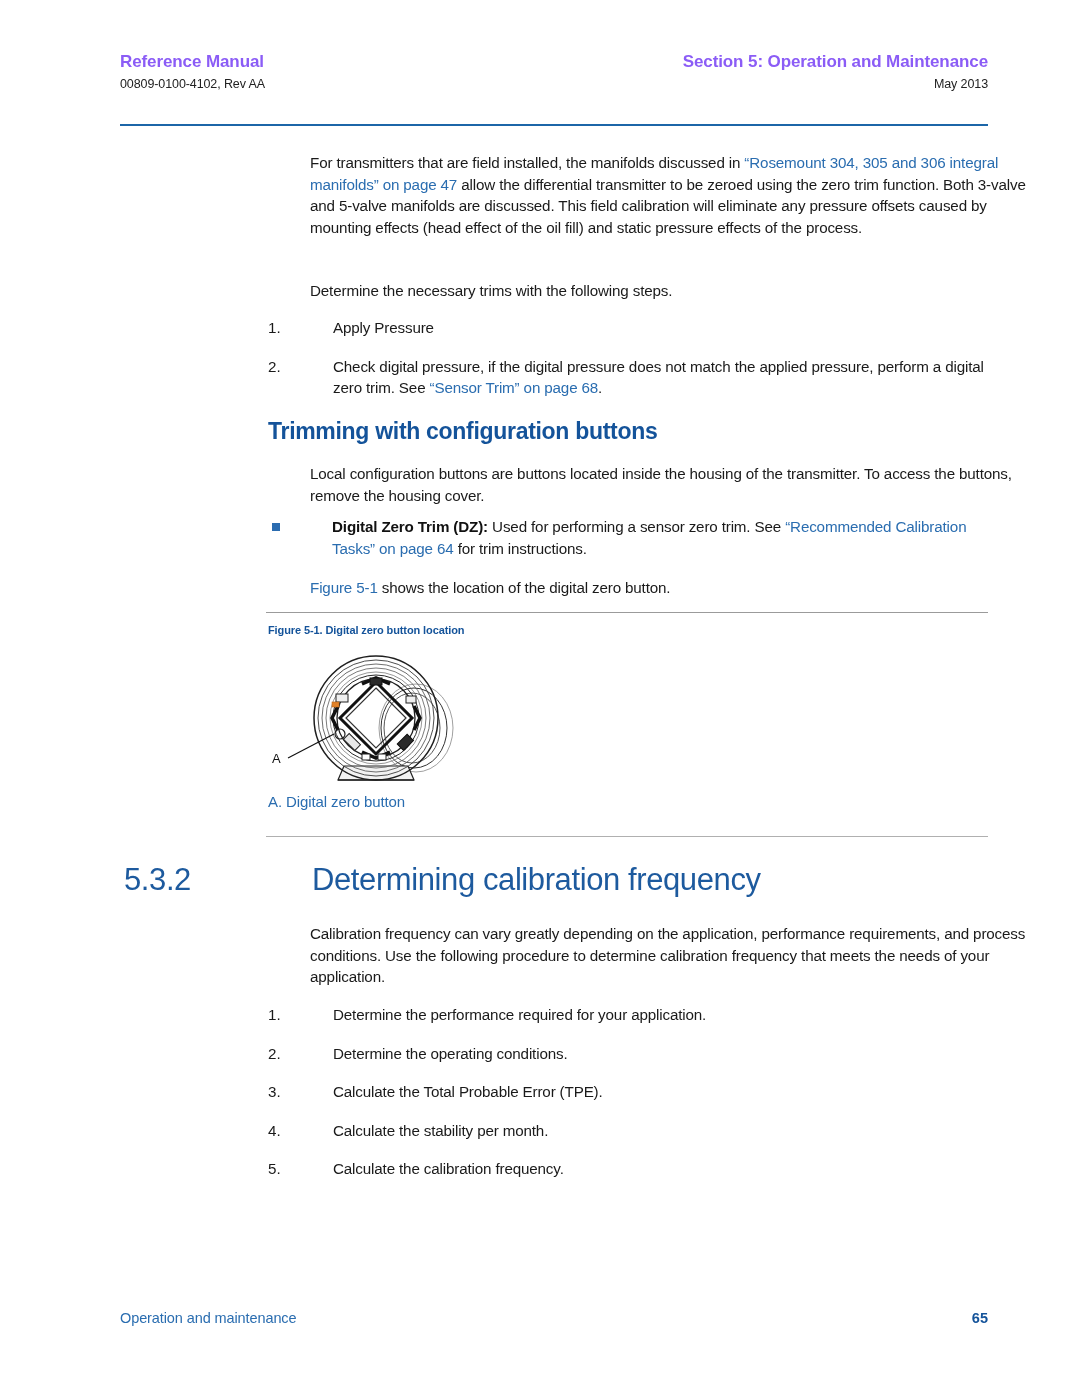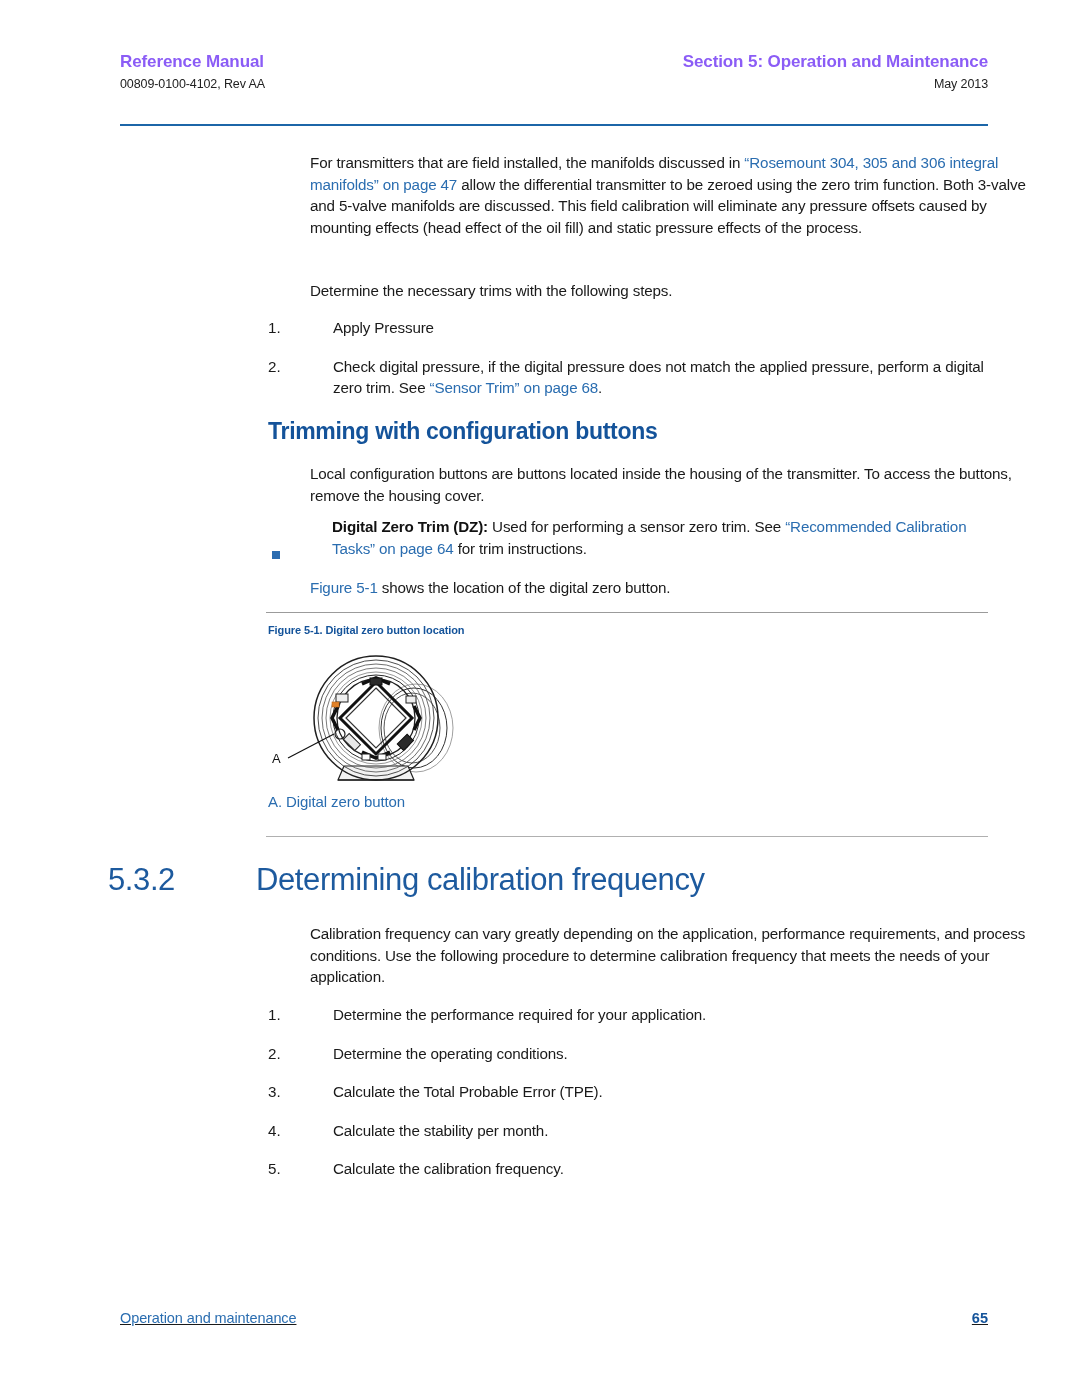--- a/index.html
+++ b/index.html
@@ -111,21 +111,21 @@
   }
 
   
   .bullist {
     position: absolute;
     left: 268px;
     width: 720px;
   }
   .bulitem {
     display: flex;
-    align-items: flex-end;
+    align-items: flex-start;
   }
   .bulmark {
     width: 64px;
     flex: 0 0 64px;
     padding-top: 7px;
   }
   .bulsq {
     display: block;
     width: 8px;
     height: 8px;
@@ -144,24 +144,25 @@
     position: absolute;
     left: 268px;
     margin: 0;
     font-size: 23px;
     font-weight: bold;
     color: #14539a;
     letter-spacing: -0.3px;
   }
   .sec-head {
     position: absolute;
-    left: 108px;
+    left: 124px;
     width: 868px;
     display: flex;
     align-items: flex-start;
+    gap: 40px;
   }
   .sec-num {
     width: 148px;
     flex: 0 0 148px;
     font-size: 31px;
     color: #1d5a9e;
     letter-spacing: -0.4px;
   }
   .sec-title {
     font-size: 31px;
@@ -213,21 +214,20 @@
 
   
   .page-footer {
     position: absolute;
     left: 120px;
     top: 1310px;
     width: 868px;
     display: flex;
     justify-content: space-between;
     align-items: baseline;
-    text-decoration: underline;
   }
   .footer-left {
     font-size: 14.5px;
     color: #2a6db0;
     letter-spacing: -0.1px;
   }
   .footer-right {
     font-size: 14.5px;
     font-weight: bold;
     color: #14539a;

